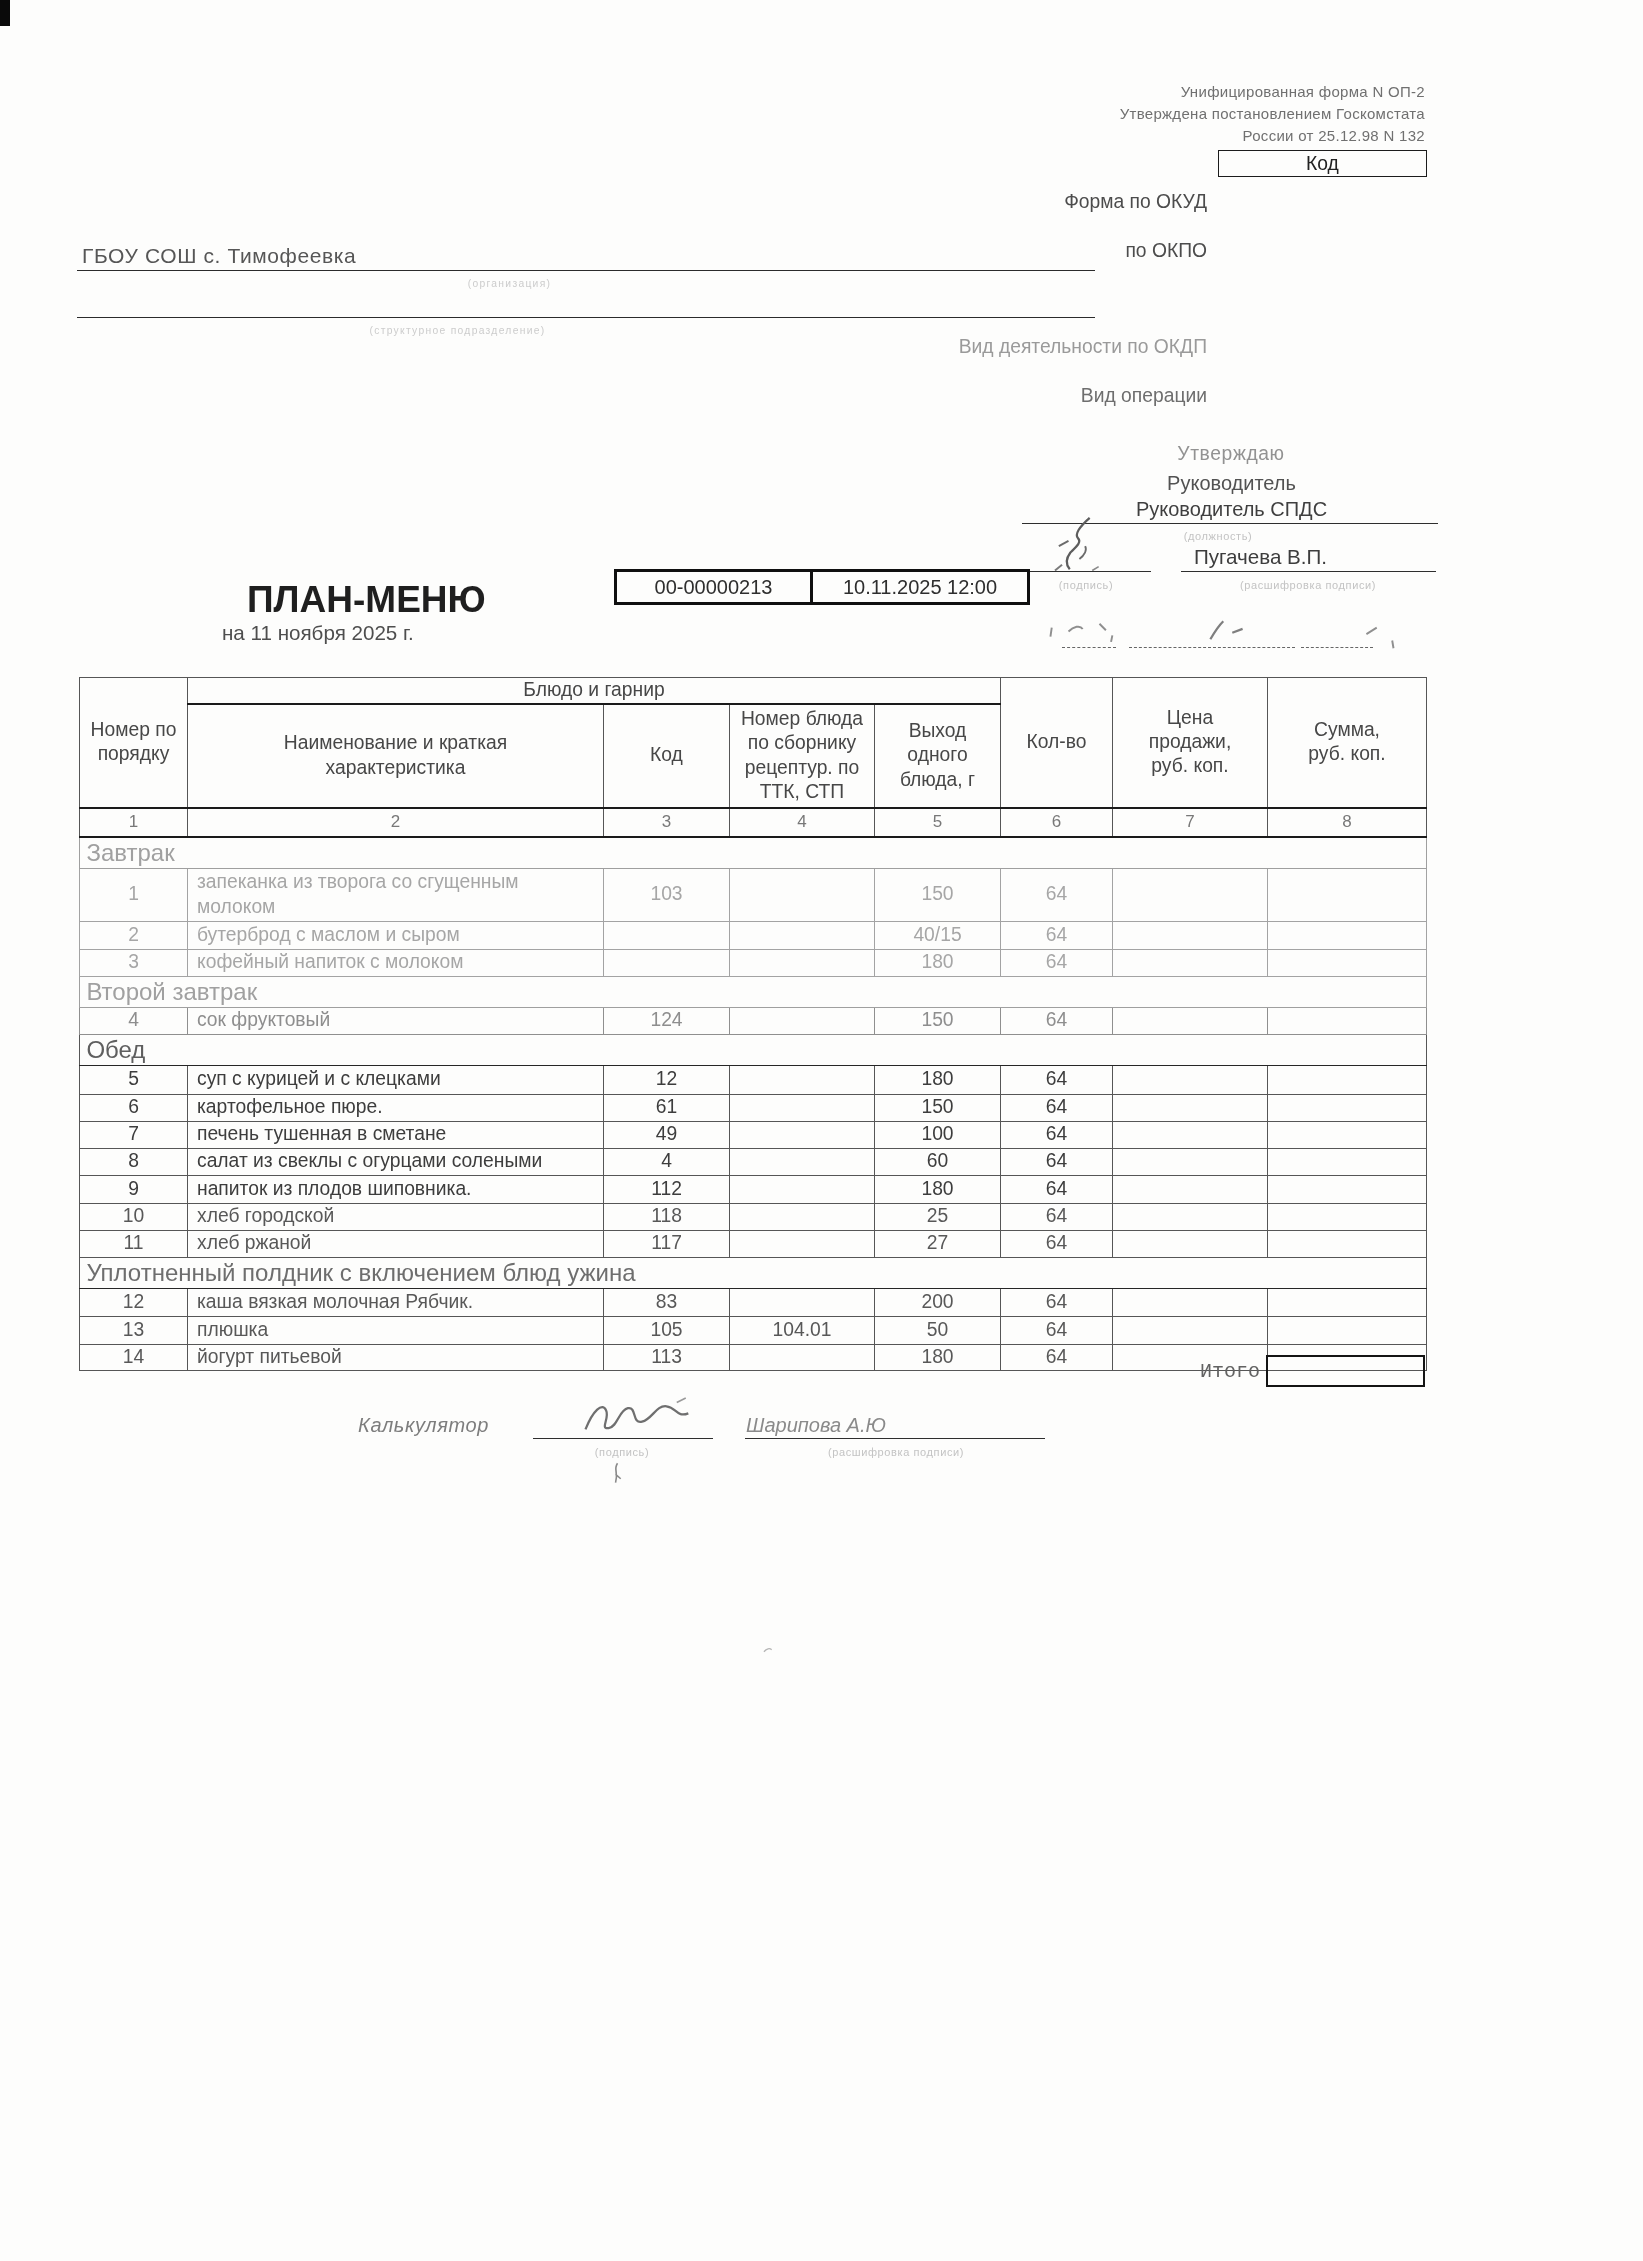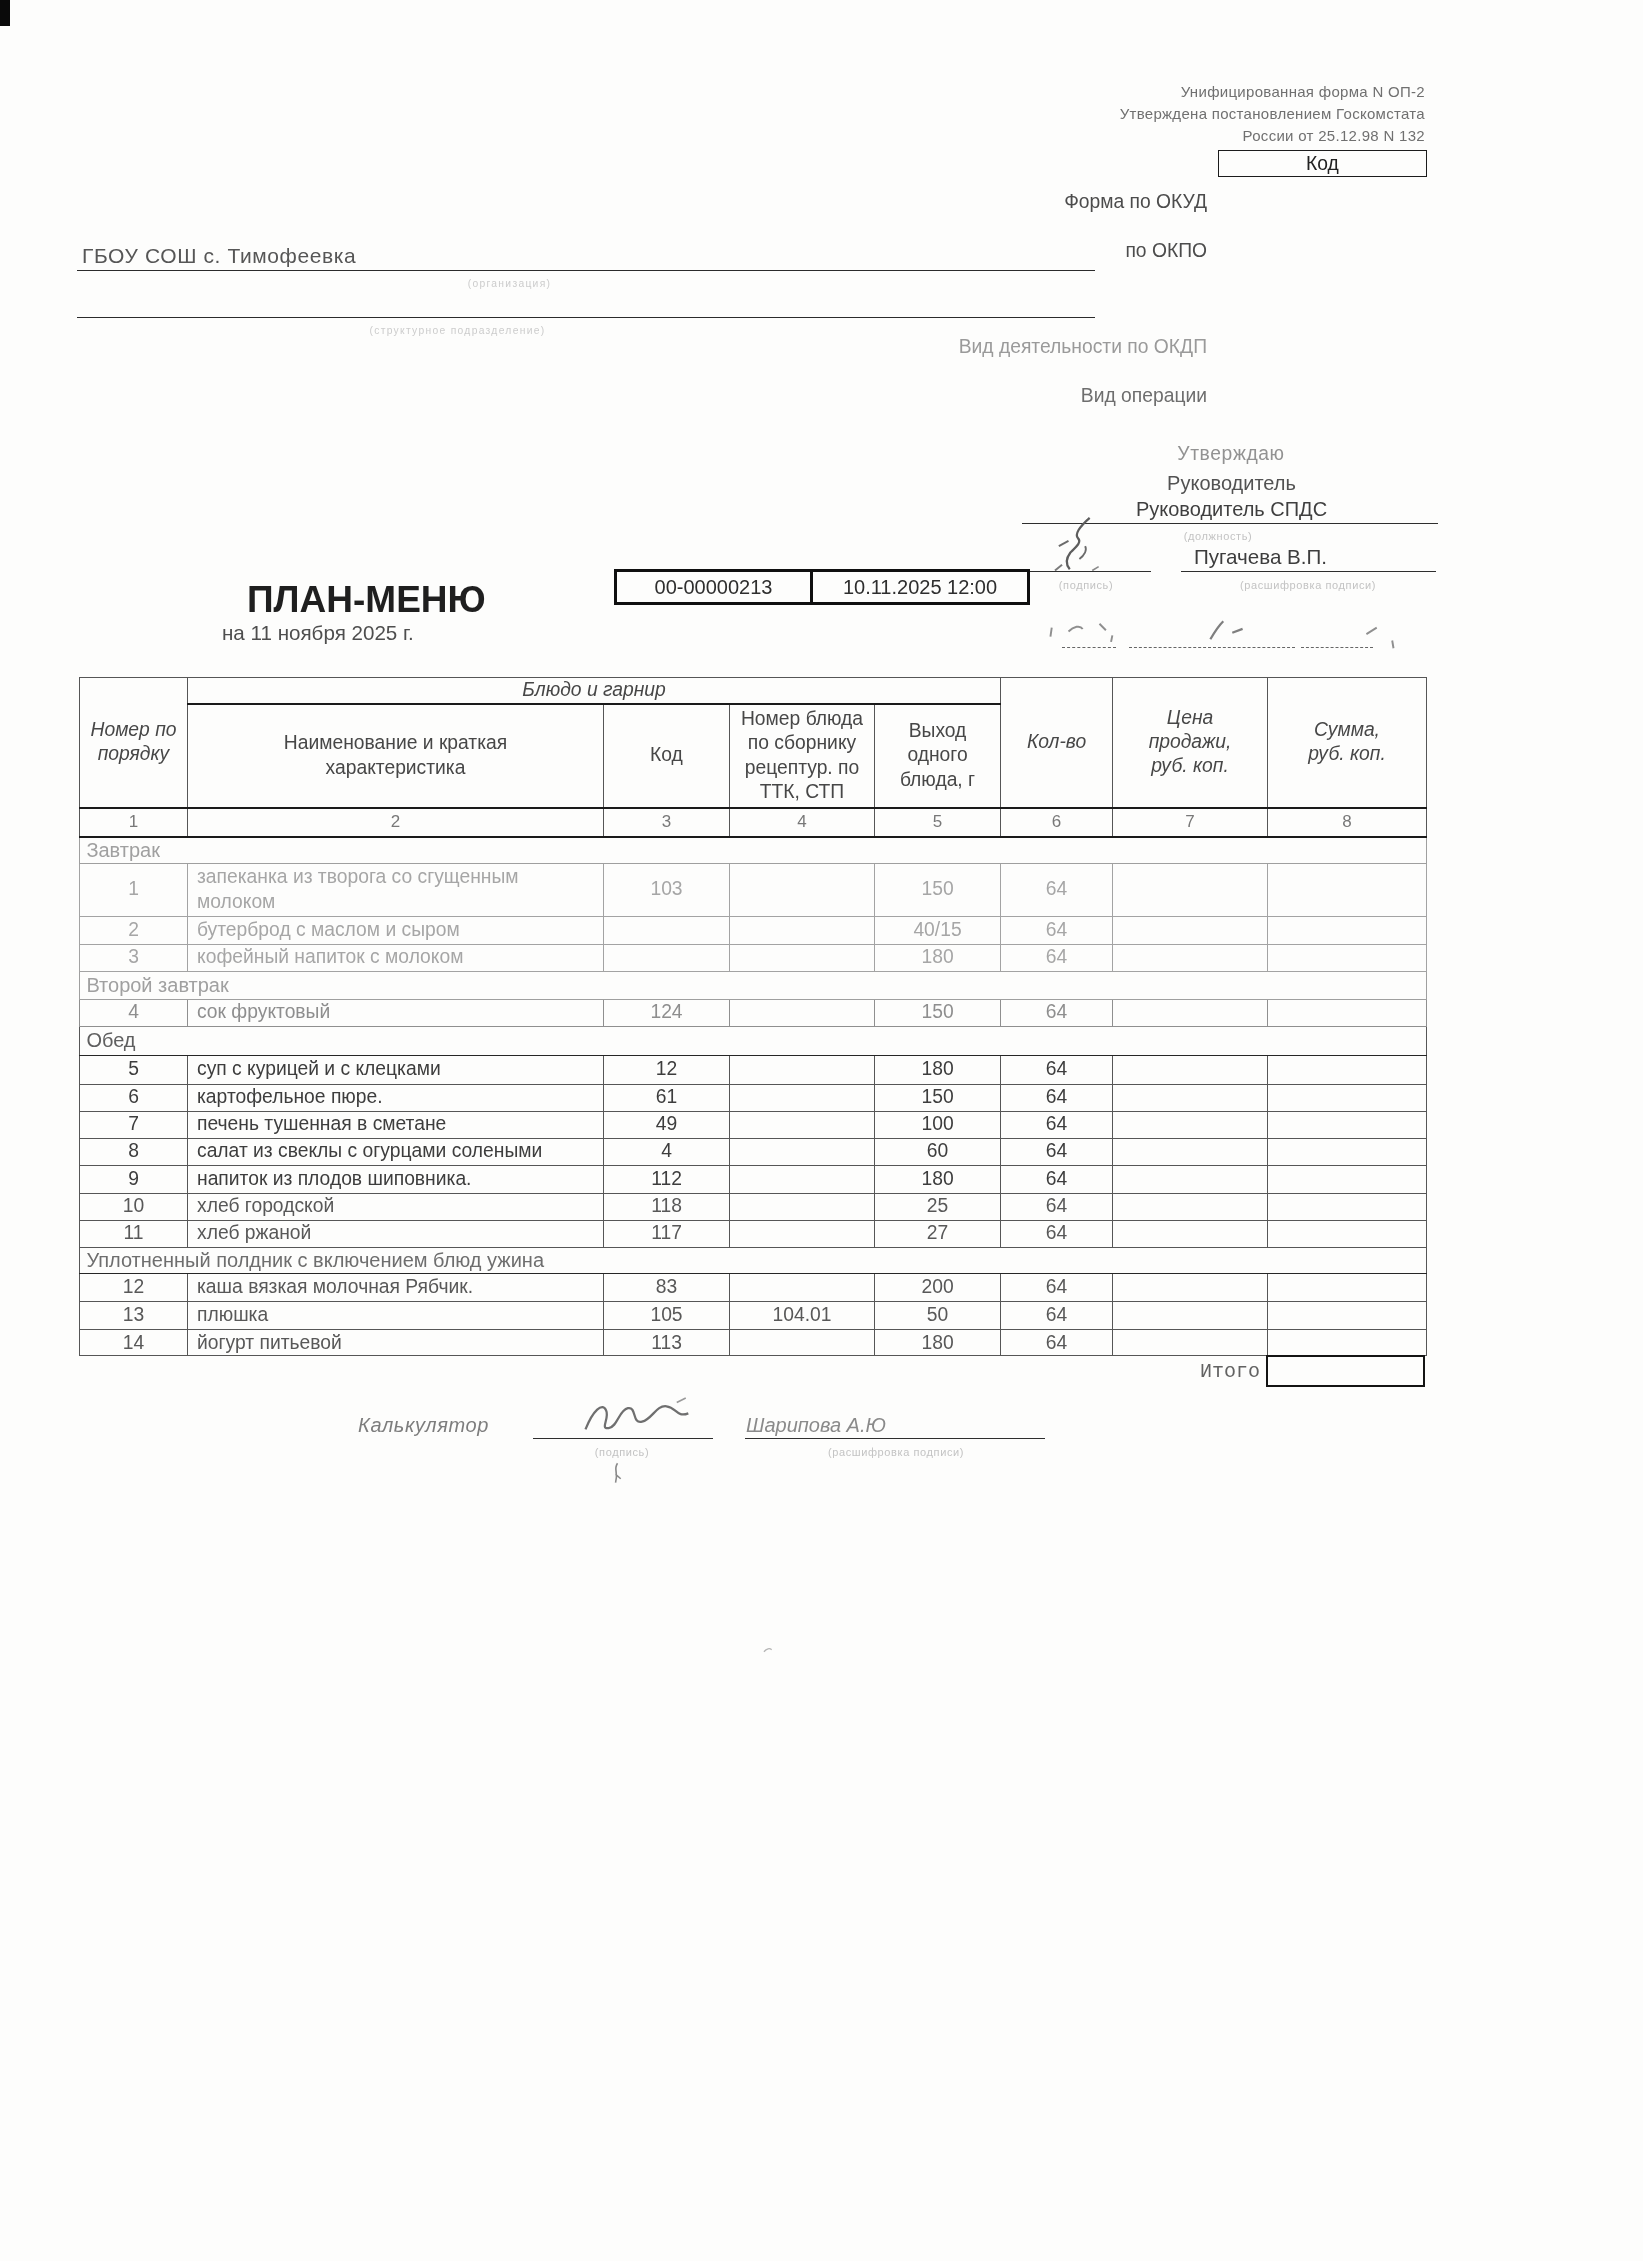--- a/index.html
+++ b/index.html
@@ -37,25 +37,25 @@
   .doc-info th{border:1.9px solid #242424;font-weight:normal;font-size:19.3px;color:#3e3e3e;
                vertical-align:middle;text-align:center;}
   .doc-info td{border:3.2px solid #101010;font-size:20px;color:#2e2e2e;text-align:center;height:28px;}
   .w-narrow{display:inline-block;max-width:122px;line-height:1.3;}
   
   .menu{position:absolute;left:79px;top:677px;width:1346px;border-collapse:collapse;
         table-layout:fixed;border:1.9px solid #181818;}
   .menu th,.menu td{border:1.3px solid #565656;font-weight:normal;font-size:19.3px;color:#4a4a4a;
         text-align:center;vertical-align:middle;padding:0;overflow:hidden;line-height:1.25;}
   .menu th{color:#474747;}
-  .grp th{height:24.5px;border-bottom:2.6px solid #1a1a1a;font-style:italic;}
+  .grp th{height:24.5px;border-bottom:2.6px solid #1a1a1a;}
   .hdr th{height:102px;}
   .nums td{height:27px;font-size:17px;color:#787878;border-top:2.6px solid #1a1a1a;border-bottom:2.6px solid #1a1a1a;}
   .menu td.name{text-align:left;padding-left:9px;}
-  .sec td{text-align:left;padding-left:6.4px;font-size:20px;color:#5f5f5f;
+  .sec td{text-align:left;padding-left:6.4px;font-size:24px;color:#5f5f5f;
           border-top:1.9px solid #262626;border-bottom:1.9px solid #262626;}
   .sec.sec-faint td{color:#a0a0a0;border-color:#9f9f9f;}
   .sec.sec-mid td{color:#6e6e6e;}
   .item td{color:#3d3d3d;}
   .r-faint td{color:#a6a6a6;border-color:#a3a3a3;border-top-style:dashed;}
   .r-mid td{color:#8e8e8e;border-color:#8f8f8f;}
   .r-light td{color:#585858;}
   .hdr-narrow{display:inline-block;max-width:277px;}
   .hdr-tight{display:inline-block;max-width:97px;}
   .wrap-narrow{display:inline-block;max-width:348px;}

